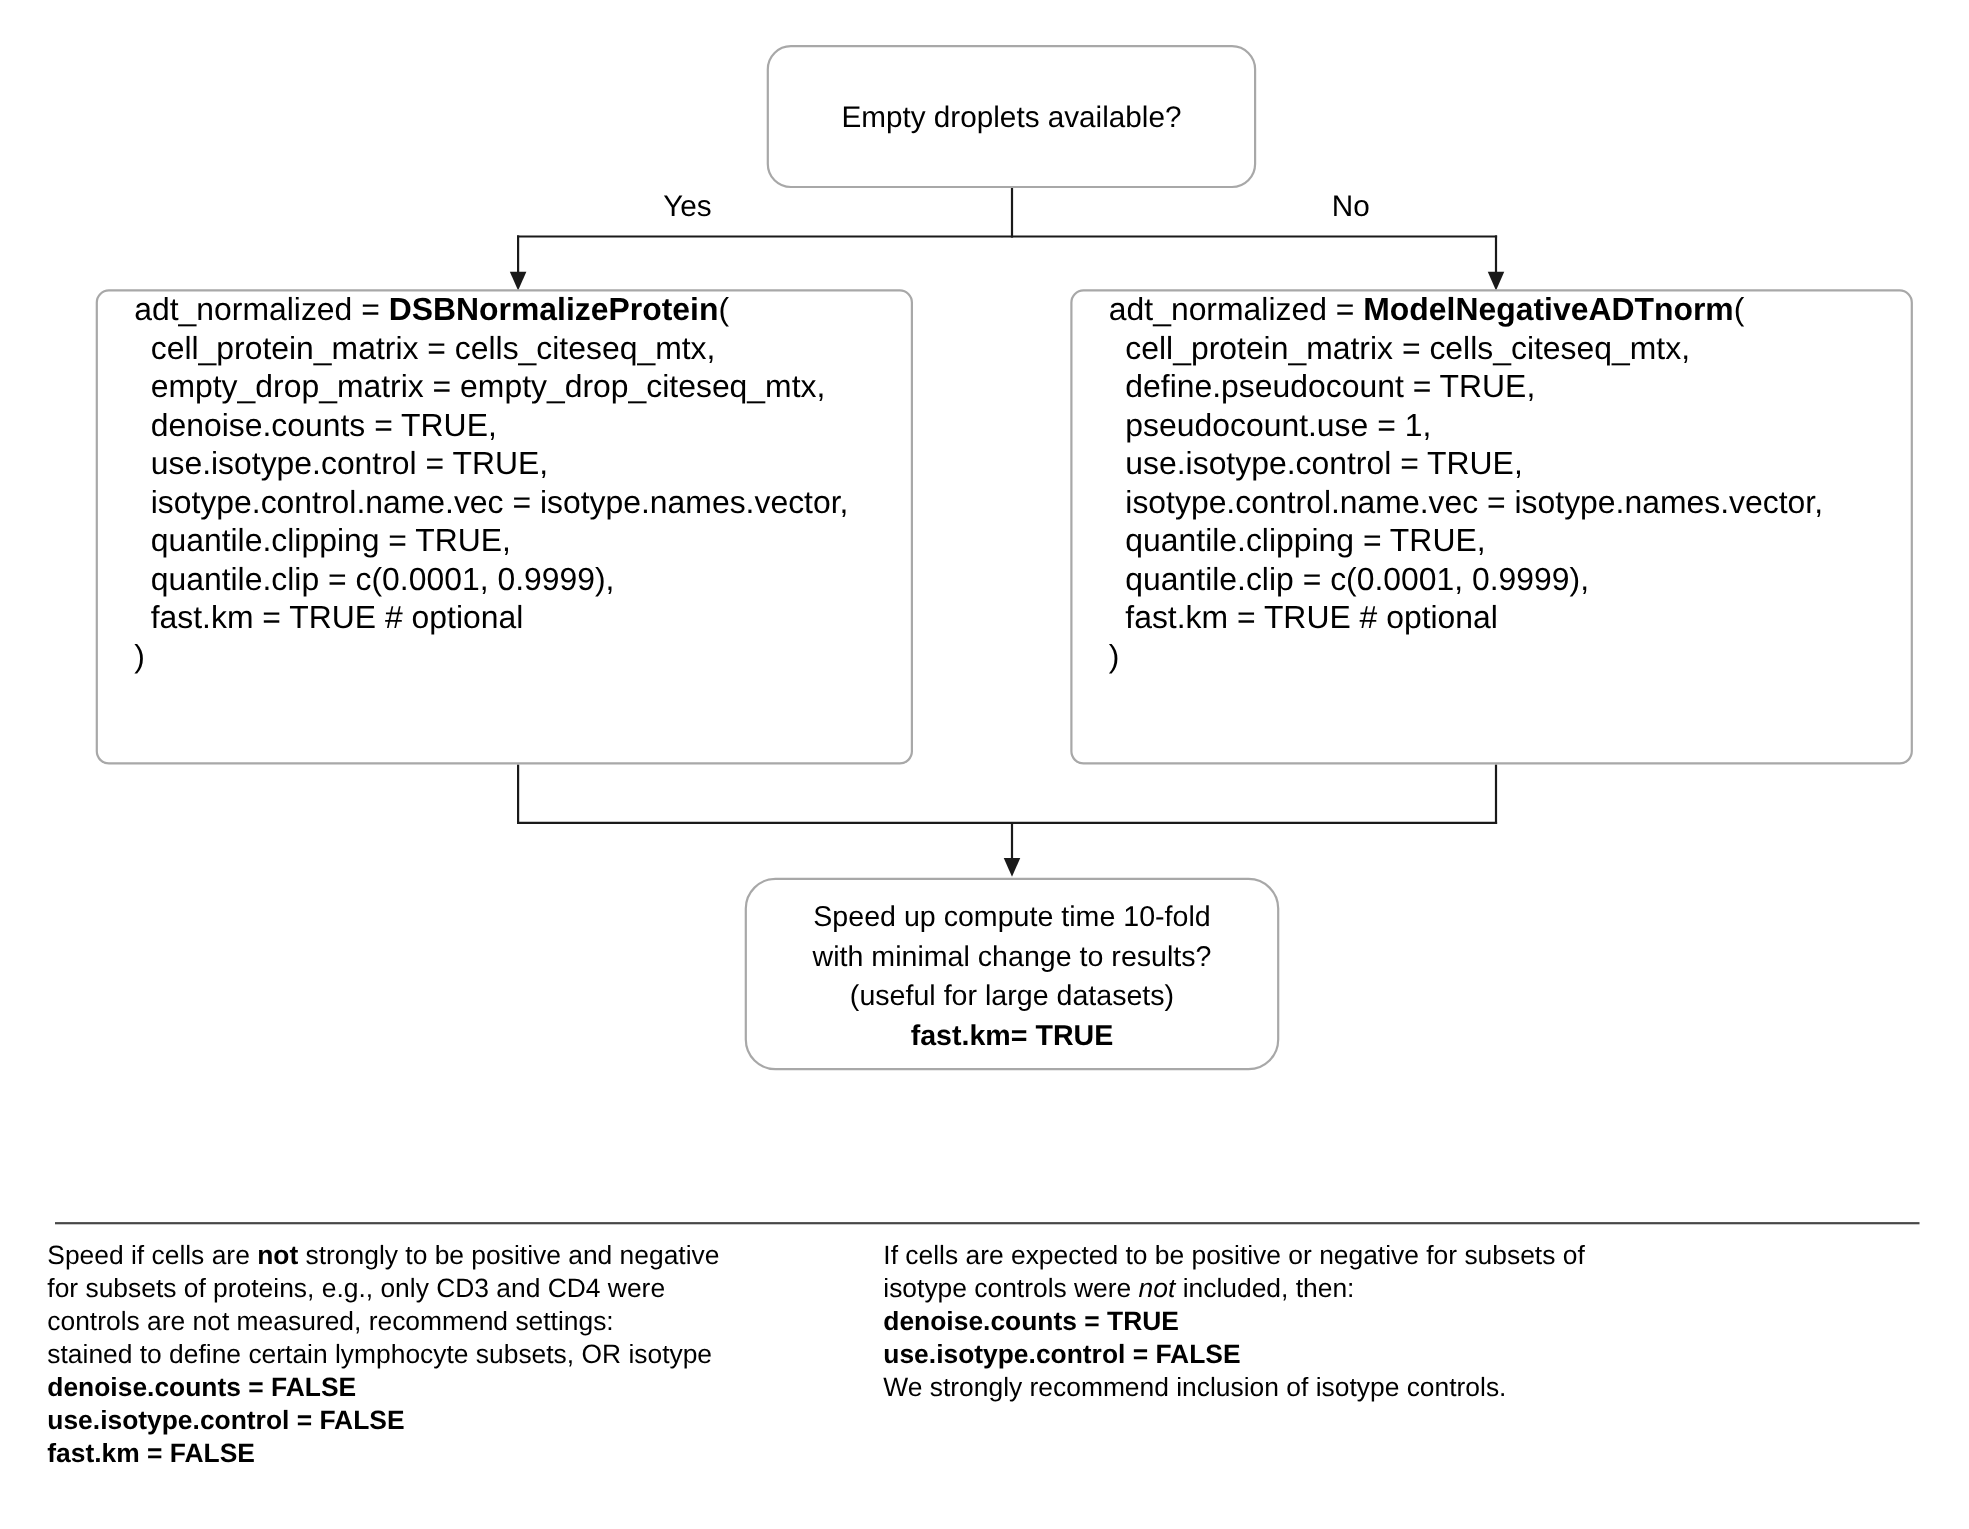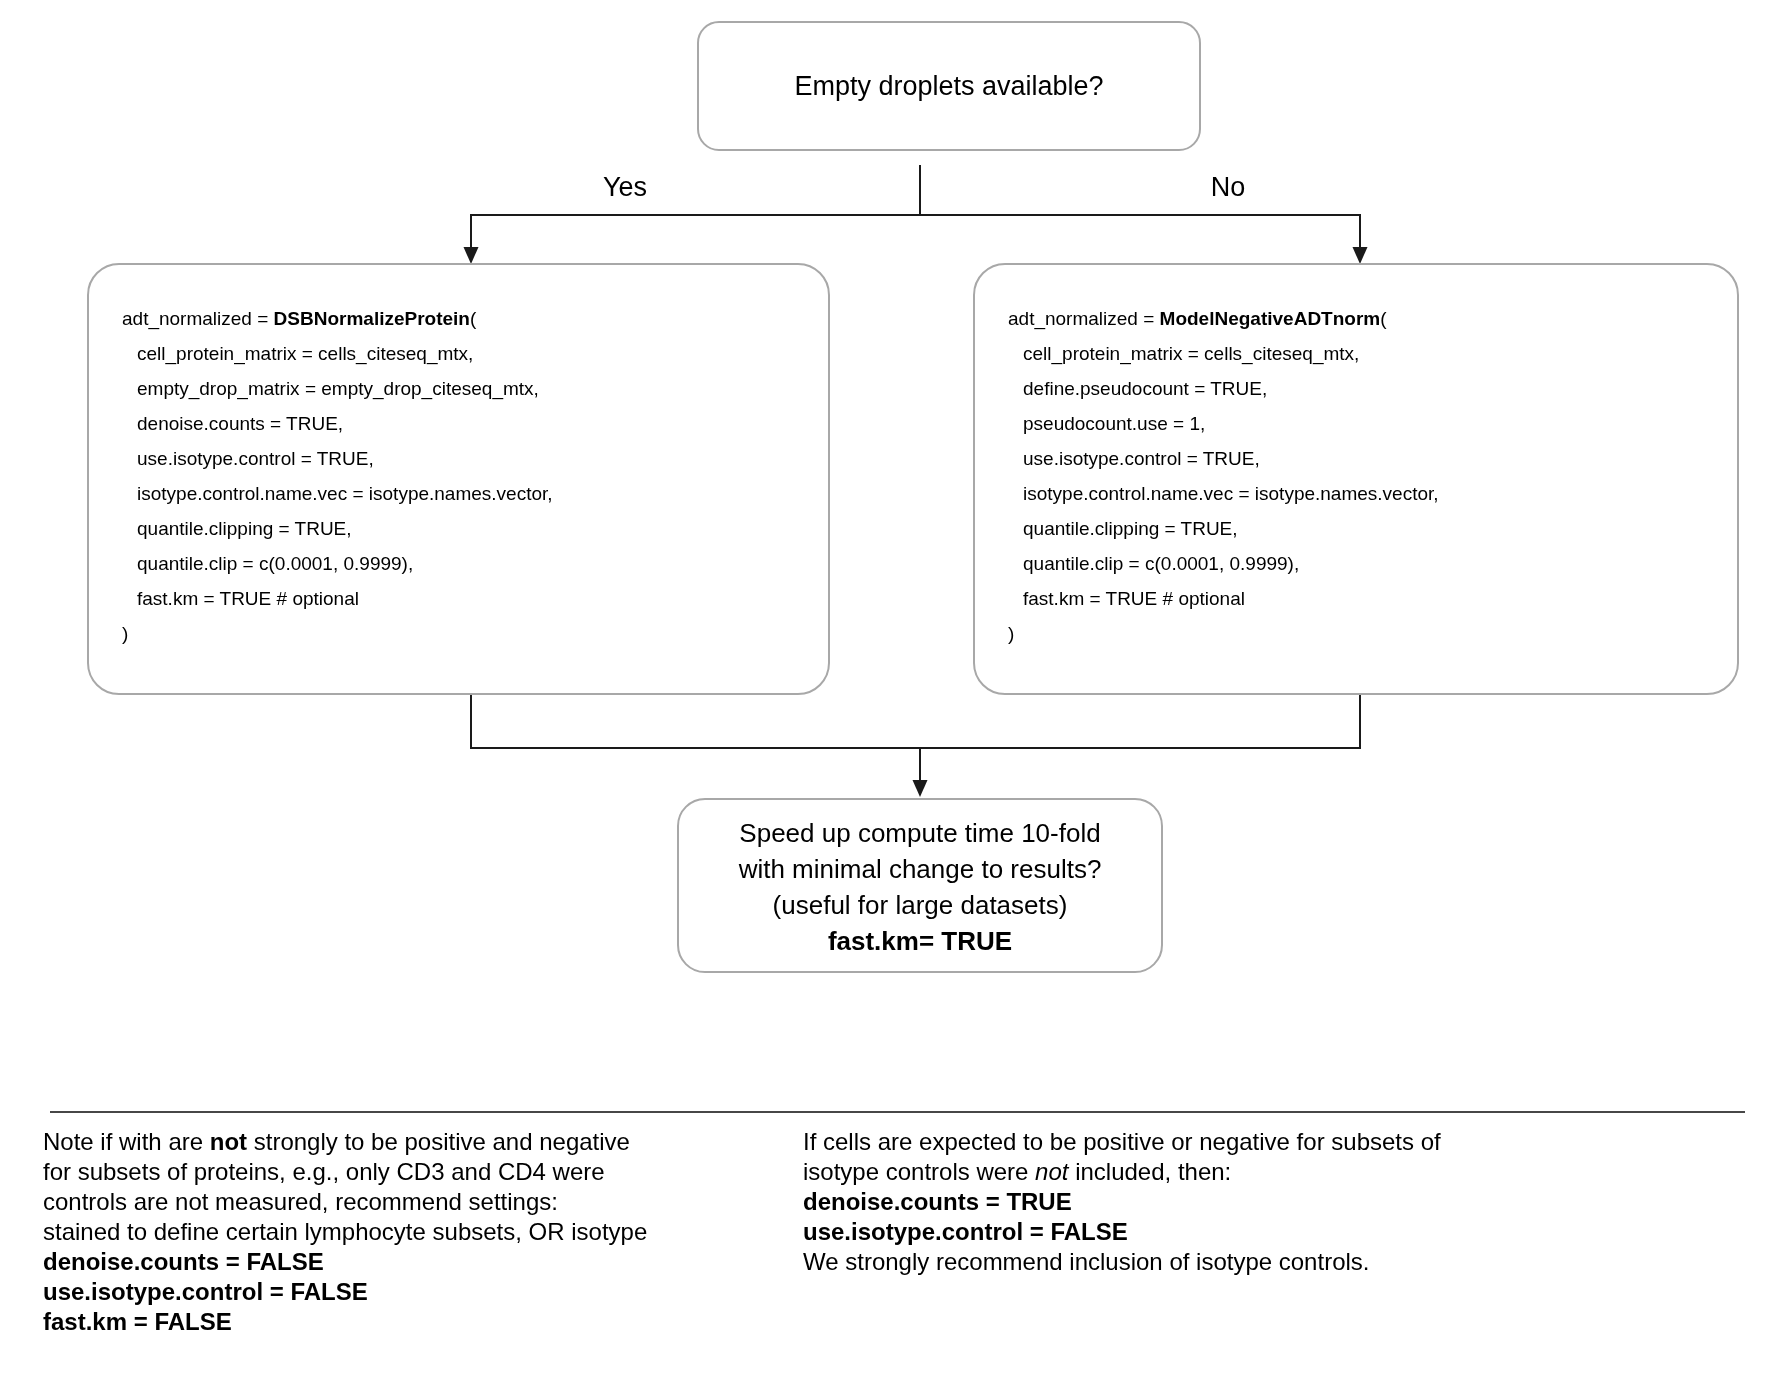--- a/index.html
+++ b/index.html
@@ -23,40 +23,39 @@
     pointer-events: none;
   }
   .connectors line { stroke: #1a1a1a; stroke-width: 2; }
   .connectors polygon { fill: #1a1a1a; }
   .node {
     position: absolute;
     background: #ffffff;
     border: 2px solid #a8a8a8;
   }
   .top-box {
-    left: 697px; top: 21px;
-    width: 504px; height: 130px;
+    left: 697px; top: 41px;
+    width: 445px; height: 130px;
     border-radius: 22px;
     display: flex; align-items: center; justify-content: center;
     font-size: 27px;
     text-align: right;
   }
   .branch-label {
     position: absolute;
     font-size: 27px;
     width: 120px;
     text-align: center;
   }
   .yes-label { left: 565px; top: 172px; }
   .no-label  { left: 1168px; top: 172px; }
   .code-box {
-    border-radius: 32px;
-    font-size: 19px;
+    border-radius: 12px;
+    font-size: 29px;
     line-height: 35px;
-    padding-top: 36px;
   }
   .left-box  { left: 87px;  top: 263px; width: 743px; height: 432px; }
   .right-box { left: 973px; top: 263px; width: 766px; height: 432px; }
   .code-line { padding-left: 48px; white-space: pre; }
   .code-line.header, .code-line.closing { padding-left: 33px; }
   .b { font-weight: bold; }
   .i { font-style: italic; }
   .bottom-box {
     left: 677px; top: 798px;
     width: 486px; height: 175px;
@@ -136,21 +135,21 @@
   <div class="node bottom-box">
     <div>Speed up compute time 10-fold</div>
     <div>with minimal change to results?</div>
     <div>(useful for large datasets)</div>
     <div class="b">fast.km= TRUE</div>
   </div>
 
   <div class="divider"></div>
 
   <div class="note note-left">
-    <div><span>Note if with are </span><span class="b">not</span><span> strongly to be positive and negative</span></div>
+    <div><span>Speed if cells are </span><span class="b">not</span><span> strongly to be positive and negative</span></div>
     <div>for subsets of proteins, e.g., only CD3 and CD4 were</div>
     <div>controls are not measured, recommend settings:</div>
     <div>stained to define certain lymphocyte subsets, OR isotype</div>
     <div class="b">denoise.counts = FALSE</div>
     <div class="b">use.isotype.control = FALSE</div>
     <div class="b">fast.km = FALSE</div>
   </div>
 
   <div class="note note-right">
     <div>If cells are expected to be positive or negative for subsets of</div>

